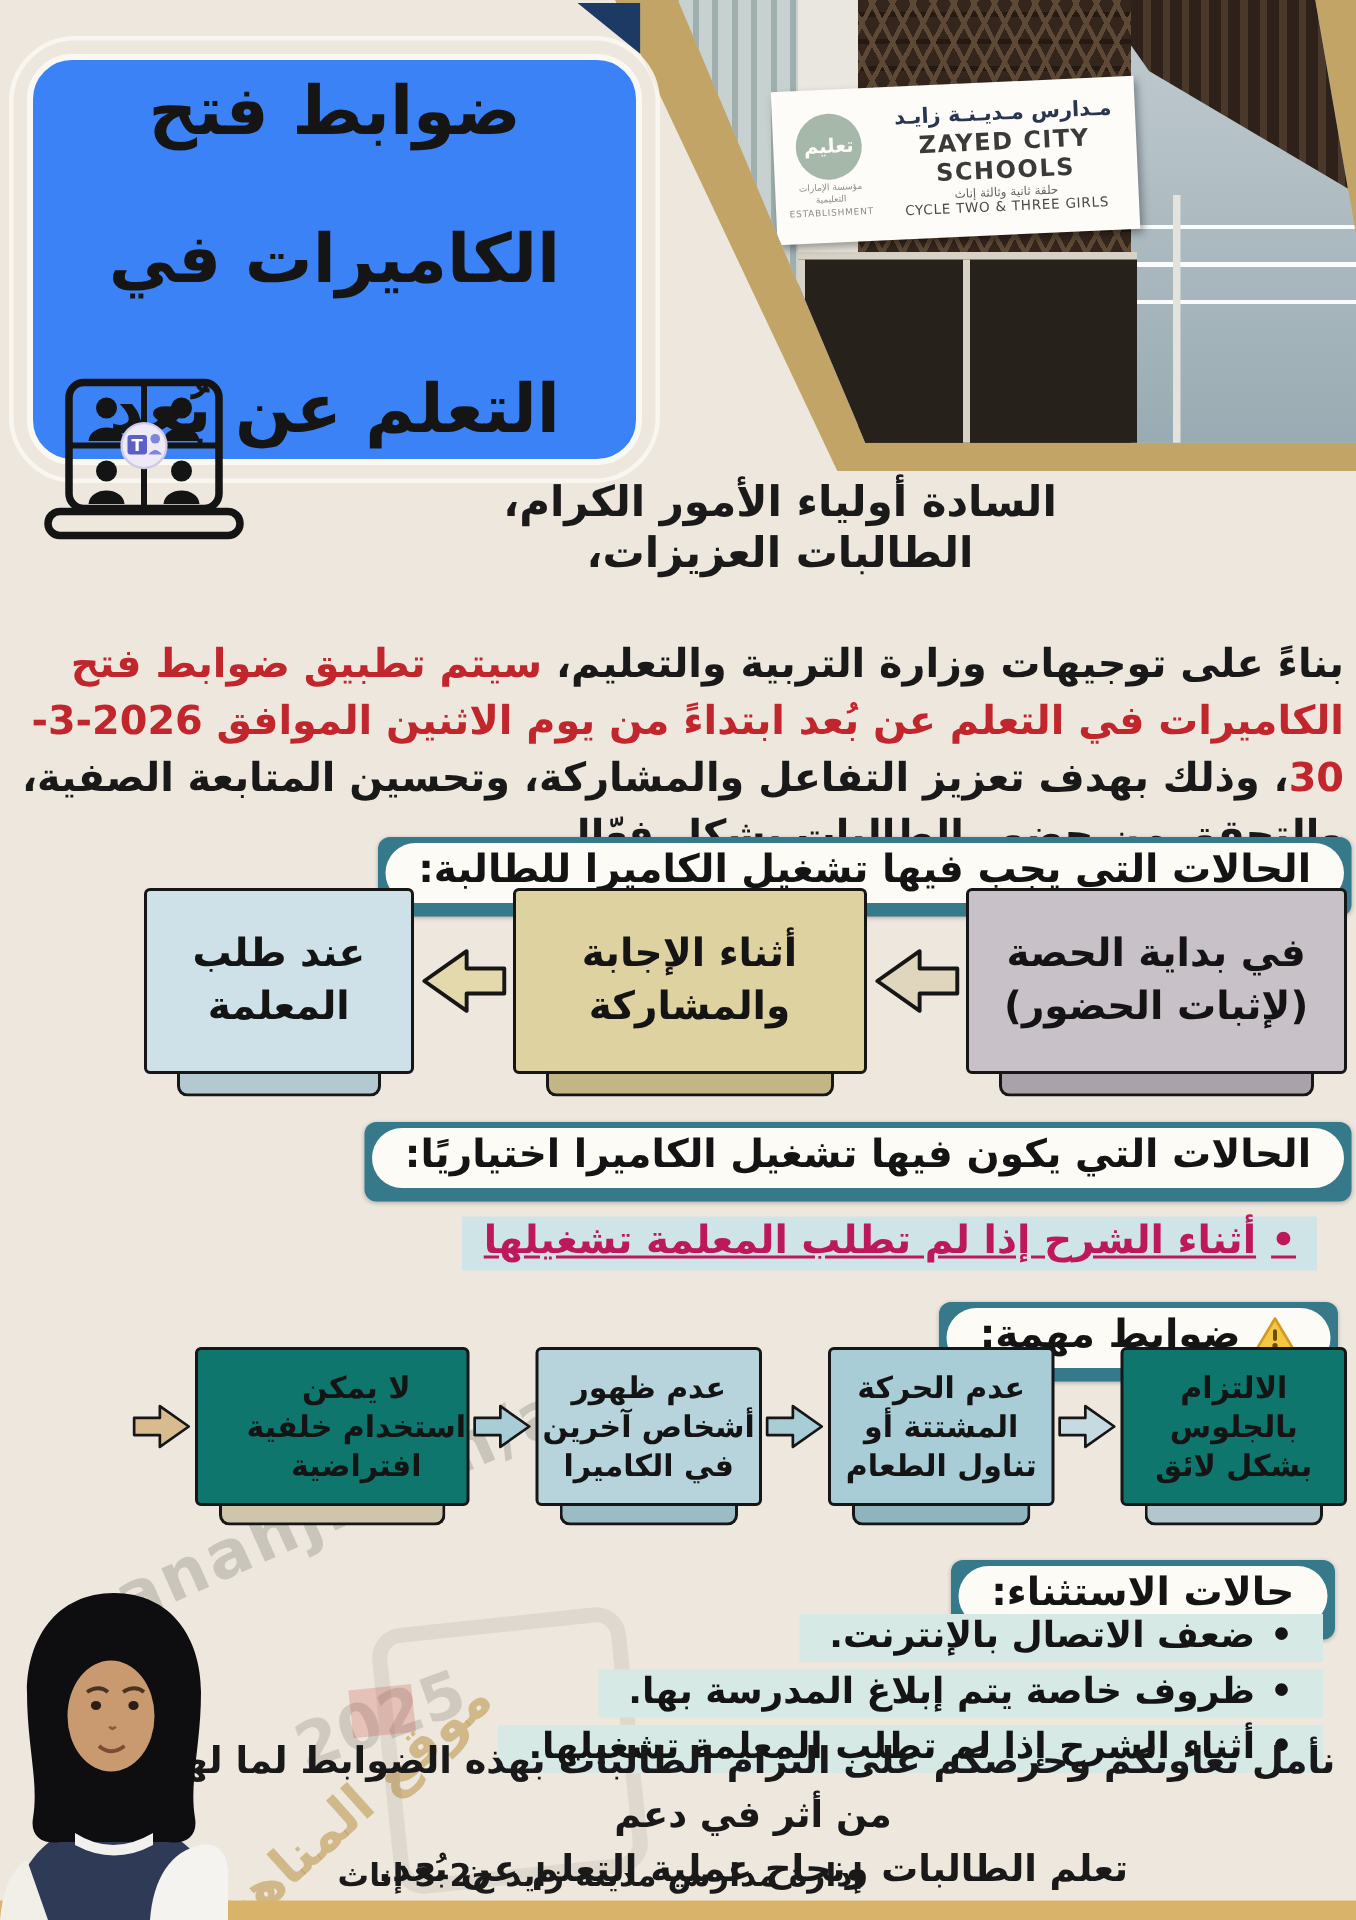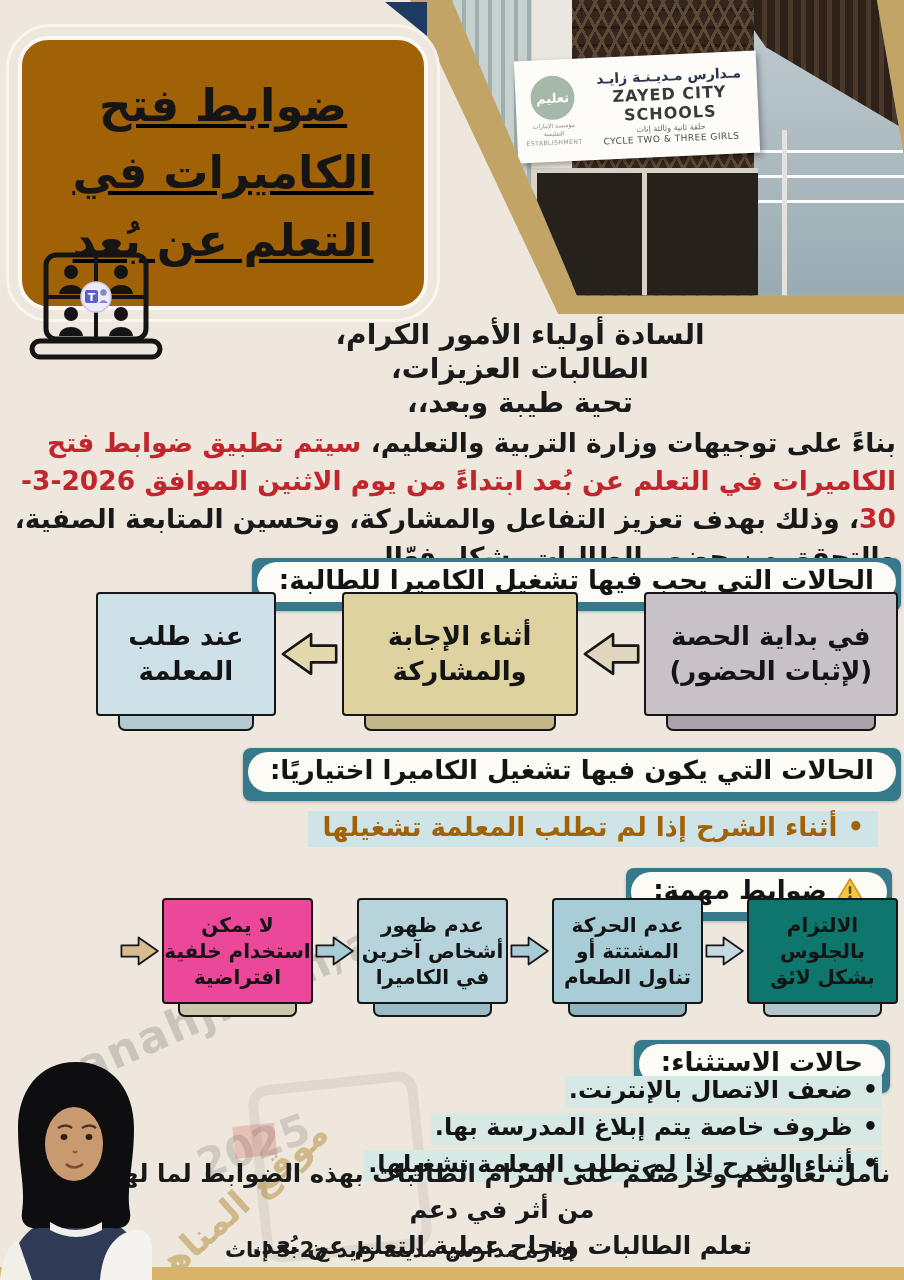--- a/index.html
+++ b/index.html
@@ -1,23 +1,23 @@
 <!DOCTYPE html>
 <html lang="ar"><head>
 <meta charset="utf-8">
 <style>
   html,body{margin:0;padding:0;}
   body{font-family:"DejaVu Sans",sans-serif;background:#ede7de;}
   .page{position:relative;width:904px;height:1280px;background:#ede7de;overflow:hidden;direction:rtl;}
   .abs{position:absolute;}
 
   
-  .title-card{left:18px;top:36px;width:402px;height:266px;background:#a16207;
+  .title-card{left:18px;top:36px;width:402px;height:266px;background:#3b82f6;
     border:4px solid #faf8f3;border-radius:30px;display:flex;flex-direction:column;
-    justify-content:center;align-items:center;z-index:2;text-decoration:underline;}
+    justify-content:space-between;align-items:center;z-index:2;}
   .title-card::before{content:'';position:absolute;inset:-16px;border:3px solid rgba(250,248,243,.85);
     border-radius:44px;pointer-events:none;}
   .title-line{font-size:45px;font-weight:bold;color:#151515;line-height:1.5;text-align:center;}
 
   
   .vc-icon{left:26px;top:250px;width:140px;height:120px;z-index:3;}
 
   
   .photo-wrap{left:410px;top:0;width:494px;height:314px;background:#c2a566;
     clip-path:polygon(0 0,100% 0,100% 100%,30% 100%);z-index:1;}
@@ -88,30 +88,30 @@
     border-radius:0 0 7px 7px;z-index:-1;}
   .fc1 .fbox{height:120px;font-size:26px;line-height:1.35;}
   .fc2 .fbox{height:102px;font-size:20px;line-height:1.3;}
   .fc2 .fbox::after{bottom:-15px;height:13px;left:14px;right:14px;}
   .bx-gray{width:268px;background:#c9c1c8;--tab:#aaa2ab;}
   .bx-khaki{width:248px;background:#ded2a0;justify-content:center;--tab:#c2b687;}
   .bx-blue{width:188px;background:#cfe1e8;--tab:#b3c8cf;}
   .rx1{width:147px;background:#0f766e;--tab:#b2c6cc;}
   .rx2{width:147px;background:#a9cdd6;--tab:#8fb4bd;}
   .rx3{width:147px;background:#b7d4dc;--tab:#9bbcc4;}
-  .rx4{width:147px;background:#ec4899;--tab:#cfc5ab;}
+  .rx4{width:147px;background:#0f766e;padding-left:32px;--tab:#cfc5ab;}
   .rx5{width:147px;background:#d5b78c;--tab:#b89a72;}
   .arrow{flex:0 0 auto;margin:0 2px;display:flex;align-items:center;}
 
   
   .opt-bullet{top:811px;right:26px;background:#cfe4e6;padding:1px 14px 5px;font-size:26px;
-    font-weight:bold;color:#a16207;z-index:2;}
+    font-weight:bold;color:#be185d;z-index:2;text-decoration:underline;}
   .exc-list{top:1076px;right:22px;display:flex;flex-direction:column;gap:5px;
     align-items:flex-start;z-index:2;}
-  .exc-item{background:#d6e9e4;padding:0 4px 4px;font-size:24px;font-weight:bold;color:#141414;}
+  .exc-item{background:#d6e9e4;padding:0 20px 4px;font-size:24px;font-weight:bold;color:#141414;}
   .dot{margin-left:10px;}
 
   
   .closing{top:1156px;left:110px;right:10px;text-align:center;font-size:24.5px;font-weight:bold;
     color:#191919;line-height:36px;z-index:2;}
   .signature{top:1238px;left:225px;font-size:21px;font-weight:bold;color:#1a1a1a;z-index:2;}
   .bottom-bar{left:0;right:0;bottom:0;height:13px;background:#d9b369;z-index:4;}
 
   
   .wm{z-index:1;pointer-events:none;font-weight:bold;}
@@ -191,21 +191,20 @@
           <div class="sign-sub-en">CYCLE TWO &amp; THREE GIRLS</div>
         </div>
       </div>
     </div>
   </div>
   <div class="abs navy-tri"></div>
 
   <div class="abs greeting">
     <div>السادة أولياء الأمور الكرام،</div>
     <div>الطالبات العزيزات،</div>
-    <div>تحية طيبة وبعد،،</div>
   </div>
 
   <div class="abs intro">
     <span>بناءً على توجيهات وزارة التربية والتعليم، </span><span class="red">سيتم تطبيق ضوابط فتح الكاميرات في التعلم عن بُعد ابتداءً من يوم الاثنين الموافق 2026-3-30</span><span>، وذلك بهدف تعزيز التفاعل والمشاركة، وتحسين المتابعة الصفية، والتحقق من حضور الطالبات بشكل فعّال.</span>
   </div>
 
   <div class="abs sec sec1">
     <div class="pill">
         <span>الحالات التي يجب فيها تشغيل الكاميرا للطالبة:</span>
       </div>

